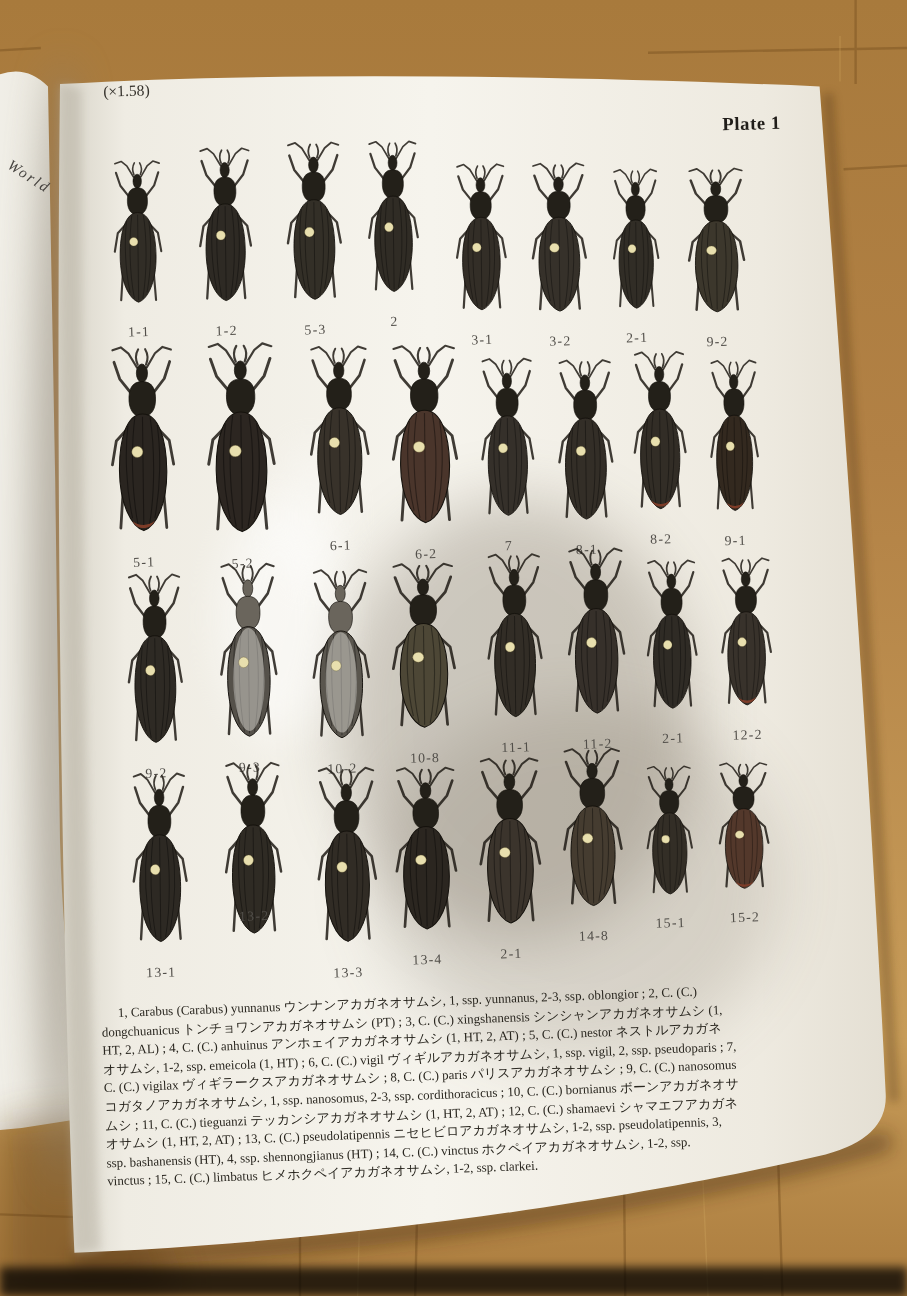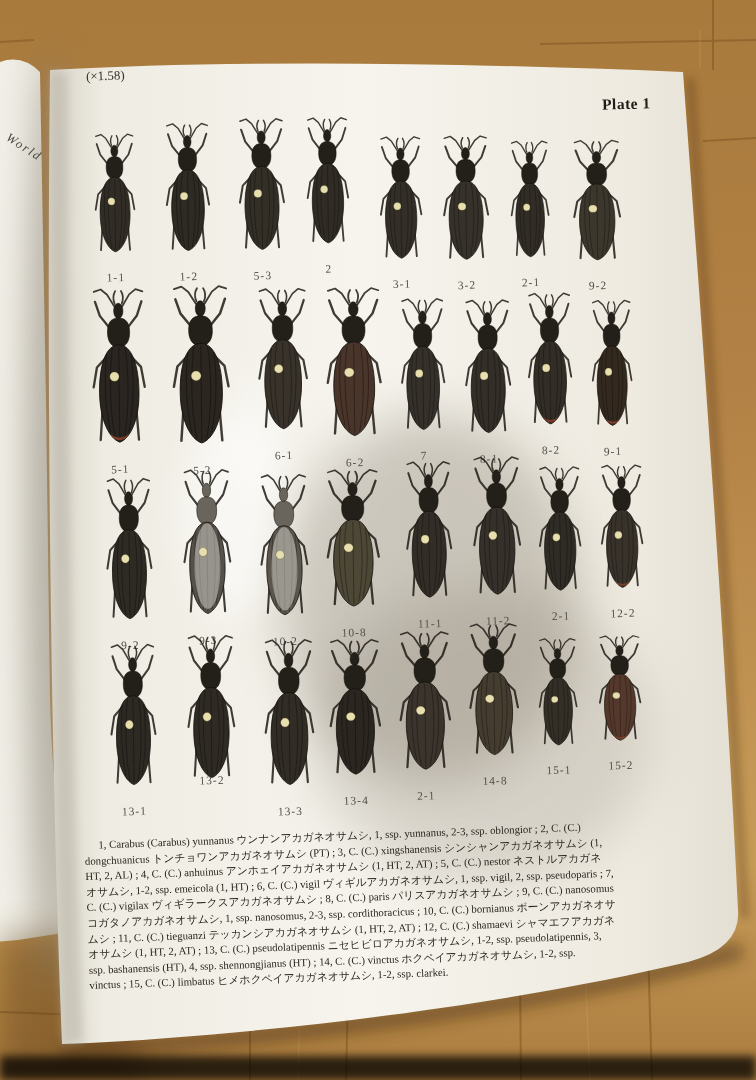--- a/index.html
+++ b/index.html
@@ -913,21 +913,21 @@
         <path d="M50,106 L50,264"></path>
         <path d="M39,107 C33,150 33,212 42,261"></path>
               <path d="M29,118 C24,156 25,206 34,250"></path>
         <path d="M61,107 C67,150 67,212 58,261"></path>
               <path d="M71,118 C76,156 75,206 66,250"></path>
       </g>
 
       <circle cx="42" cy="156" r="8" fill="#e8dfae" stroke="rgba(100,90,50,0.35)" stroke-width="1.5"></circle>
     </svg>
         </div>
-         <div class="spec-label" style="left:208px;top:772px">13-2</div>
+         <div class="spec-label" style="left:208px;top:756px">13-2</div>
         <div class="specimen" style="left:259px;top:635px;width:54px;height:155px">
           <svg viewBox="0 0 100 280" width="54" height="155" preserveAspectRatio="none">
       <g fill="none" stroke="#201c16" stroke-width="4" stroke-linecap="round" stroke-linejoin="round" opacity="0.85">
         <path d="M37,76 L18,52 L10,28"></path>
               <path d="M63,76 L82,52 L90,28"></path>
         <path d="M33,118 L12,140 L6,174"></path>
               <path d="M67,118 L88,140 L94,174"></path>
         <path d="M37,165 L21,210 L17,264"></path>
               <path d="M63,165 L79,210 L83,264"></path>
       </g>

